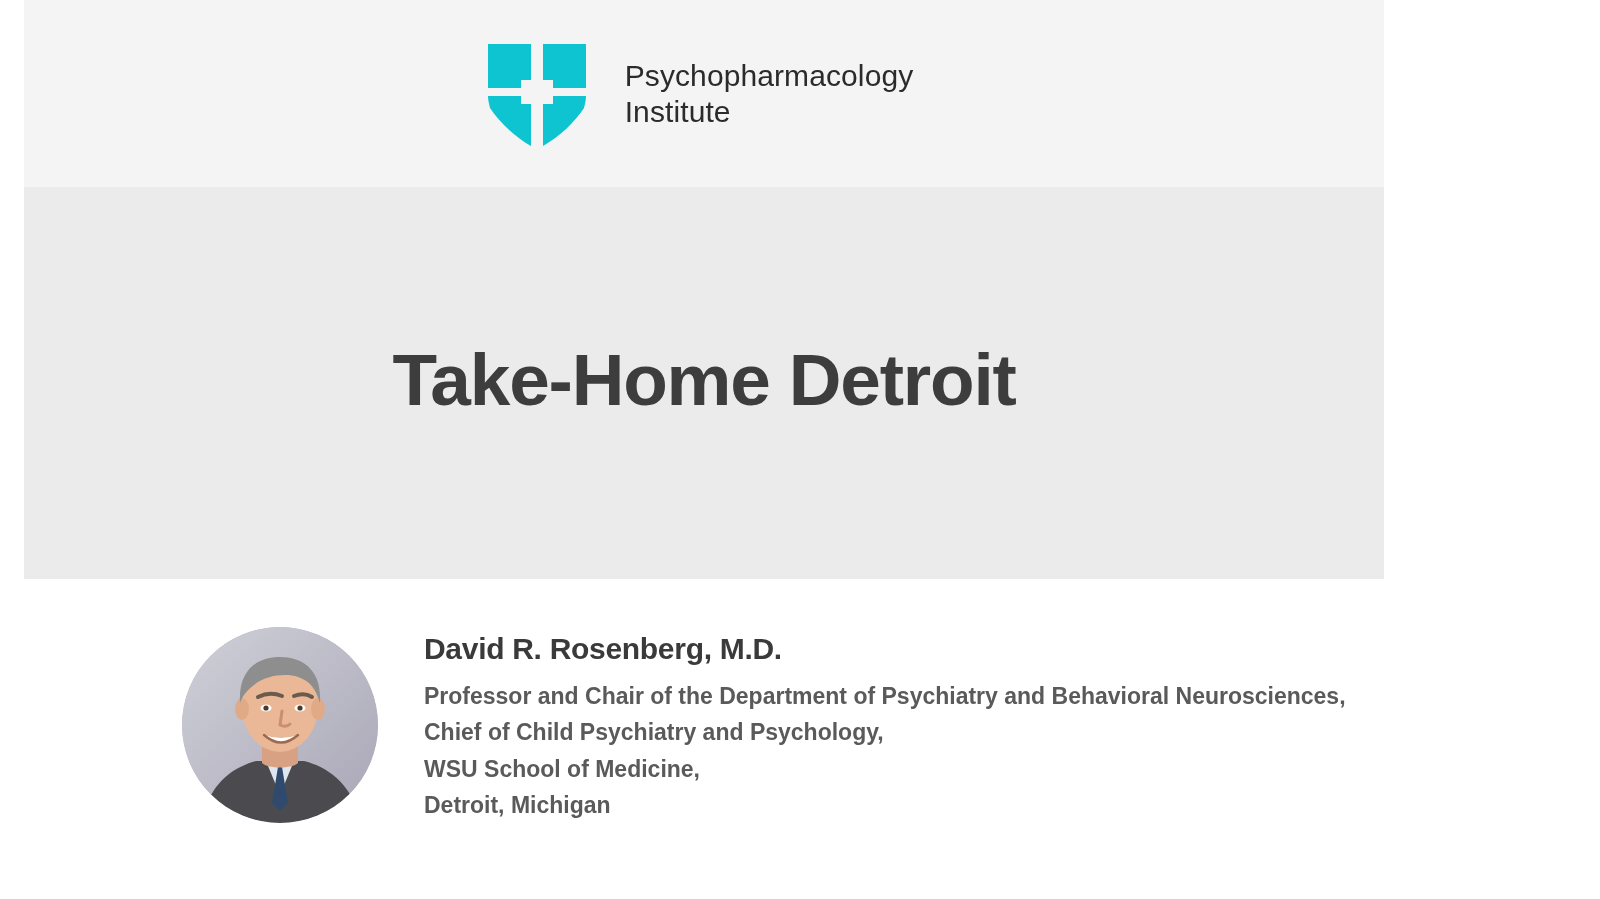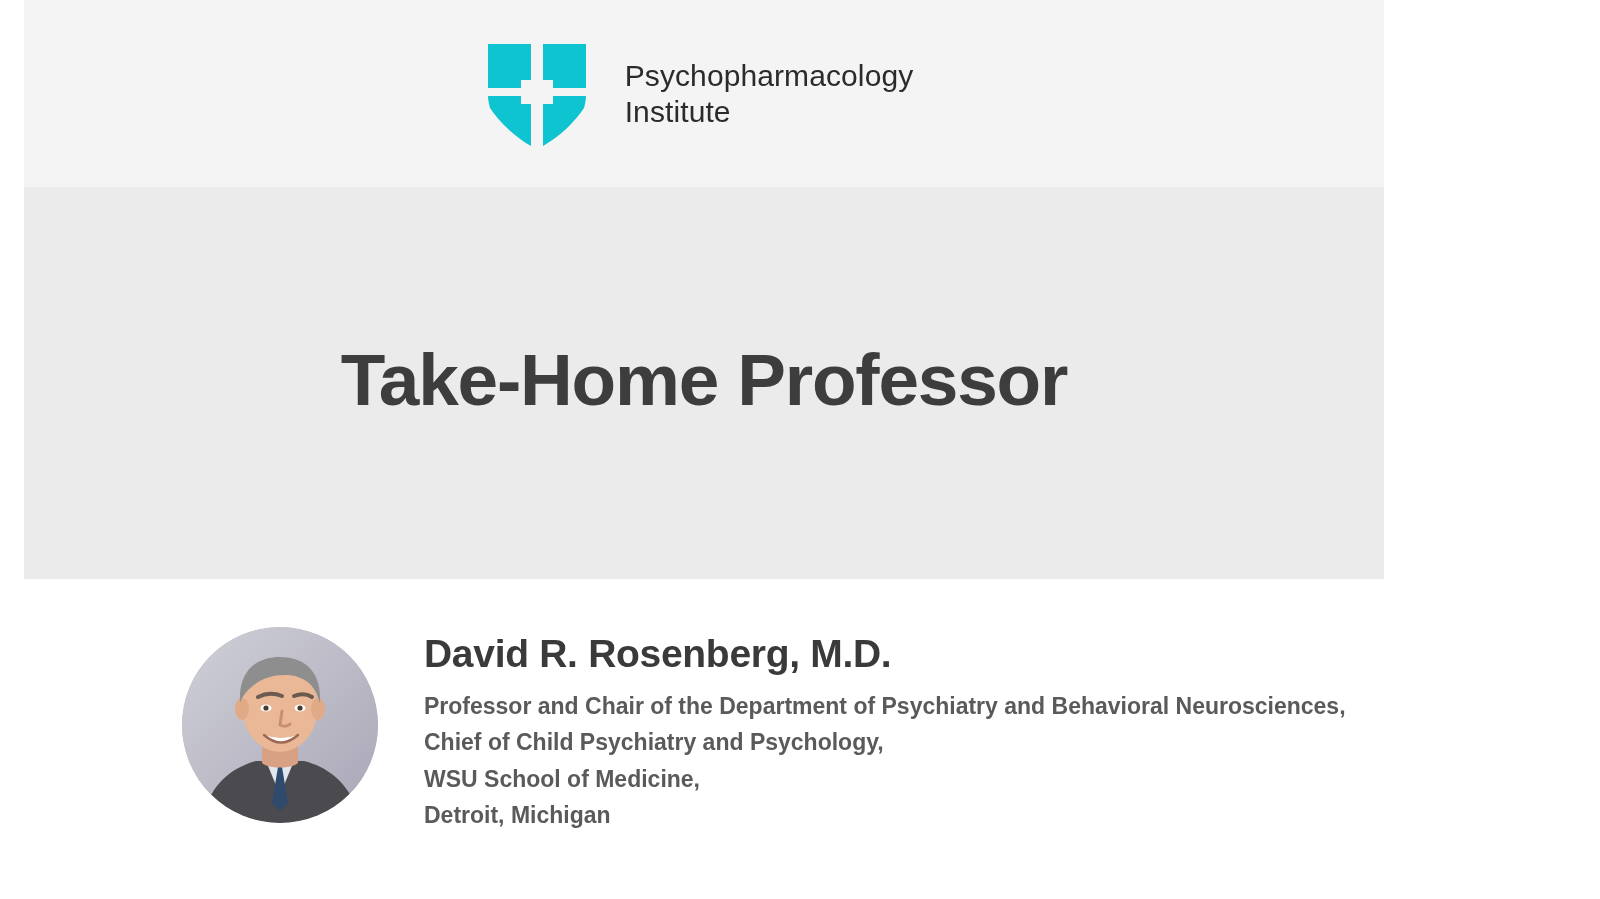--- a/index.html
+++ b/index.html
@@ -90,21 +90,21 @@
     position: relative;
     background: #b9b7c2;
   }
   .avatar svg { display: block; width: 100%; height: 100%; }
 
   .presenter-text {
     margin-left: 46px;
     padding-top: 5px;
   }
   .presenter-name {
-    font-size: 39px;
+    font-size: 30px;
     font-weight: 700;
     color: #3a3a3a;
     letter-spacing: -0.3px;
     margin: 0 0 12px 0;
   }
   .presenter-affiliation {
     font-size: 23px;
     line-height: 1.58;
     color: #5a5a5a;
     white-space: pre-line;
@@ -128,21 +128,21 @@
             <path d="M101 56 L68 56 L68 64 L58 64 L58 106 C74 97 90 82 99 68 C100 64 101 60 101 56 Z"></path>
           </g>
         </svg>
       </span>
       <div class="brand-name">Psychopharmacology
 Institute</div>
     </div>
   </div>
 
   <div class="title-band">
-    <h1 class="slide-title">Take-Home Professor</h1>
+    <h1 class="slide-title">Take-Home Detroit</h1>
   </div>
 
   <div class="presenter">
     <div class="avatar">
       <svg viewBox="0 0 196 196" width="196" height="196" xmlns="http://www.w3.org/2000/svg" aria-hidden="true">
         <defs>
           <linearGradient id="bgGrad" x1="0" y1="0" x2="1" y2="1">
             <stop offset="0%" stop-color="#cfd0d8"></stop>
             <stop offset="100%" stop-color="#a9a6b6"></stop>
           </linearGradient>

